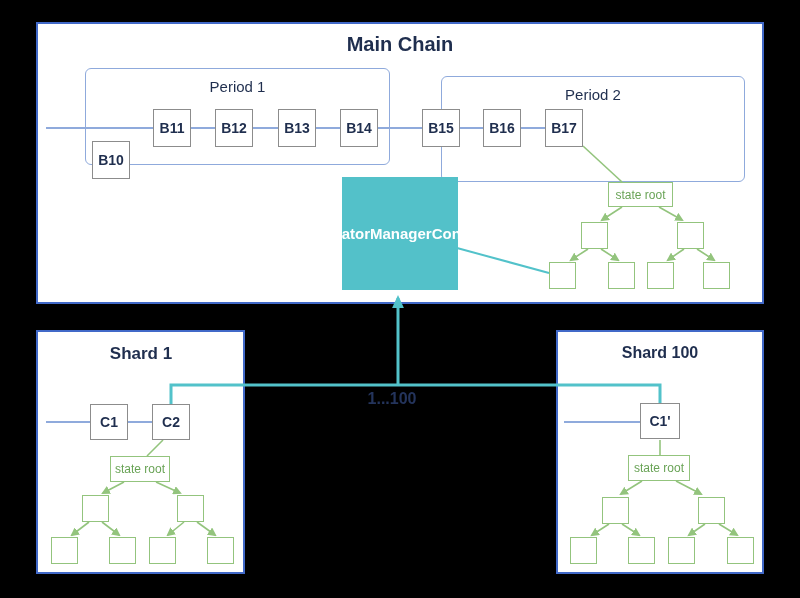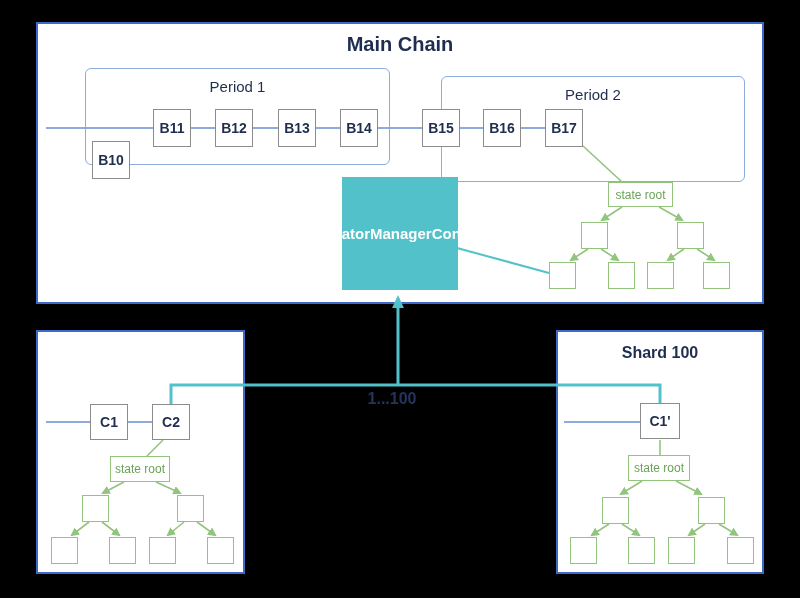--- a/index.html
+++ b/index.html
@@ -42,20 +42,21 @@
   <div class="box-title" style="left:300px;top:33px;width:200px;font-size:20px;">Main Chain</div>
 
   <div class="period" style="left:85px;top:68px;width:305px;height:97px;">
     <div class="period-label">Period 1</div>
   </div>
   <div class="period" style="left:413px;top:76px;width:304px;height:106px;margin-left:28px;">
     <div class="period-label">Period 2</div>
   </div>
 
   <div class="bigbox" style="left:36px;top:330px;width:209px;height:244px;"></div>
+  <div class="box-title" style="left:61px;top:344px;width:160px;font-size:17px;">Shard 1</div>
 
   <div class="bigbox" style="left:556px;top:330px;width:208px;height:244px;"></div>
   <div class="box-title" style="left:580px;top:344px;width:160px;font-size:16px;">Shard 100</div>
 
   <svg class="lines" viewBox="0 0 800 598" xmlns="http://www.w3.org/2000/svg">
     <defs>
       <marker id="ah-green" markerWidth="5.5" markerHeight="5.5" refX="4.2" refY="2.75" orient="auto">
         <path d="M0,0 L5.5,2.75 L0,5.5 z" fill="#93C47D"></path>
       </marker>
       <marker id="ah-teal" markerWidth="4.4" markerHeight="4" refX="3.4" refY="2" orient="auto">

